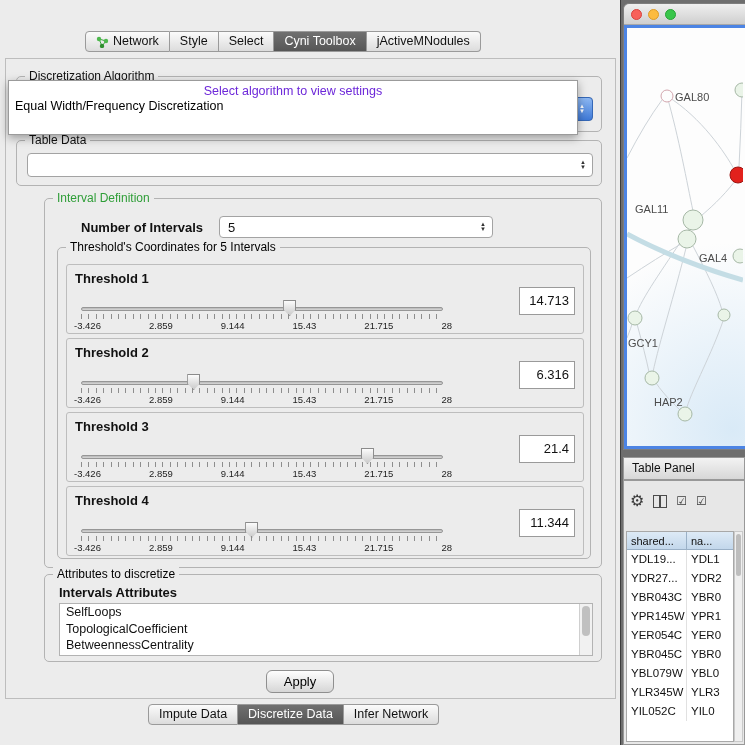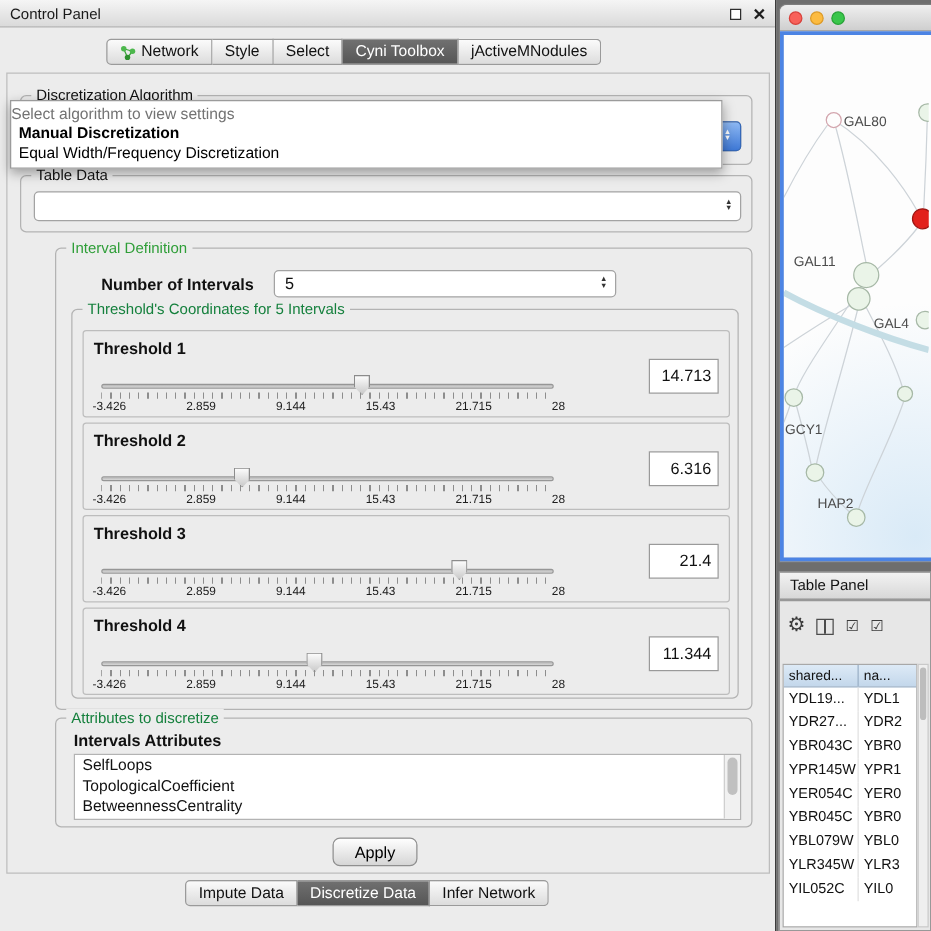--- a/index.html
+++ b/index.html
@@ -20,32 +20,32 @@
   .tab:last-child { border-radius:0 4px 4px 0; }
   .tab.selected { background:linear-gradient(#707070,#565656); color:#fff; }
   .tabbar-top { left:85px; top:31px; }
   .tabbar-bottom { left:148px; top:704px; }
 
   .cp-content { position:absolute; left:5px; top:58px; width:611px; height:641px; border:1px solid #bdbdbd; background:#ececec; }
 
   .group { position:absolute; border:1px solid #b3b3b3; border-radius:5px; background:#ececec; }
   .group-label { position:absolute; top:-8px; left:8px; background:#ececec; padding:0 4px; font-size:12px; color:#111; white-space:nowrap; }
   .group-label.green { color:#2f9e38; }
-  .group-label.blue { color:#15803d; }
+  .group-label.blue { color:#000000; }
 
   .combo { position:absolute; background:#fff; border:1px solid #a3a3a3; border-radius:4px; font-size:13px; }
   .combo-text { position:absolute; left:8px; top:50%; transform:translateY(-50%); white-space:nowrap; }
   .stepper { position:absolute; right:6px; top:50%; transform:translateY(-50%); display:flex; flex-direction:column; align-items:center; font-size:6px; line-height:5px; color:#333; }
   .combo-cap-blue { position:absolute; right:-1px; top:-1px; bottom:-1px; width:22px; border-radius:0 4px 4px 0; background:linear-gradient(#8db8f3,#3f79d6); display:flex; flex-direction:column; align-items:center; justify-content:center; font-size:6px; line-height:5px; color:#fff; border:1px solid #3568b8; }
 
   .algorithm-group { left:16px; top:76px; width:586px; height:56px; }
   .algo-combo { left:10px; top:20px; width:566px; height:24px; }
 
   .popup { position:absolute; left:8px; top:80px; width:570px; height:55px; background:#fff; border:1px solid #9b9b9b; box-shadow:0 3px 9px rgba(0,0,0,.35); z-index:6; }
-  .popup-hint { text-align:left; color:#737373; font-size:12.5px; padding-top:3px; }
+  .popup-hint { text-align:center; color:#6d28d9; font-size:12.5px; padding-top:3px; }
   .popup-item { font-size:12.5px; padding:1px 6px; color:#000; }
   .popup-item.bold { font-weight:bold; }
 
   .tabledata-group { left:16px; top:140px; width:586px; height:46px;text-align:right; }
   .td-combo { left:10px; top:12px; width:566px; height:24px; }
 
   .interval-group { left:44px; top:198px; width:558px; height:370px; }
   .noi-label { position:absolute; left:36px; top:21px; font-weight:bold; font-size:13px; }
   .noi-combo { left:174px; top:17px; width:274px; height:22px; }
 
@@ -95,27 +95,20 @@
   .tp-scrollbar { position:absolute; right:1px; top:50px; bottom:2px; width:9px; background:#efefef; border:1px solid #c9c9c9; }
   .tp-thumb { position:absolute; left:1px; right:1px; top:2px; height:42px; background:#bdbdbd; border-radius:4px; }
 
   .net-ico { width:13px; height:12px; }
 </style>
 </head>
 <body>
 
 <div class="control-panel">
 
-  <div class="cp-titlebar">
-    <span class="cp-title">Control Panel</span>
-    <span class="cp-btns">
-      <span><span class="float-glyph"></span></span>
-      <span class="close-btn">✕</span>
-    </span>
-  </div>
 
   <div class="tabbar tabbar-top">
     <div class="tab">
       <svg class="net-ico" viewBox="0 0 13 12">
         <line x1="3" y1="3" x2="10" y2="5" stroke="#3aa33a" stroke-width="1"></line>
         <line x1="3" y1="3" x2="6" y2="10" stroke="#3aa33a" stroke-width="1"></line>
         <line x1="10" y1="5" x2="6" y2="10" stroke="#3aa33a" stroke-width="1"></line>
         <circle cx="3" cy="3" r="2.2" fill="#4db84d"></circle>
           <circle cx="10" cy="5" r="2.2" fill="#4db84d"></circle>
           <circle cx="6" cy="10" r="2.2" fill="#2e8f2e"></circle>
@@ -143,21 +136,20 @@
     <div class="combo algo-combo">
       <span class="combo-cap-blue">
         <span>▲</span>
         <span>▼</span>
       </span>
     </div>
   </div>
 
   <div class="popup">
     <div class="popup-hint">Select algorithm to view settings</div>
-    <div class="popup-item bold">Manual Discretization</div>
     <div class="popup-item">Equal Width/Frequency Discretization</div>
   </div>
 
   <div class="group tabledata-group">
     <span class="group-label">Table Data</span>
     <div class="combo td-combo">
       <span class="stepper">
         <span>▲</span>
         <span>▼</span>
       </span>

